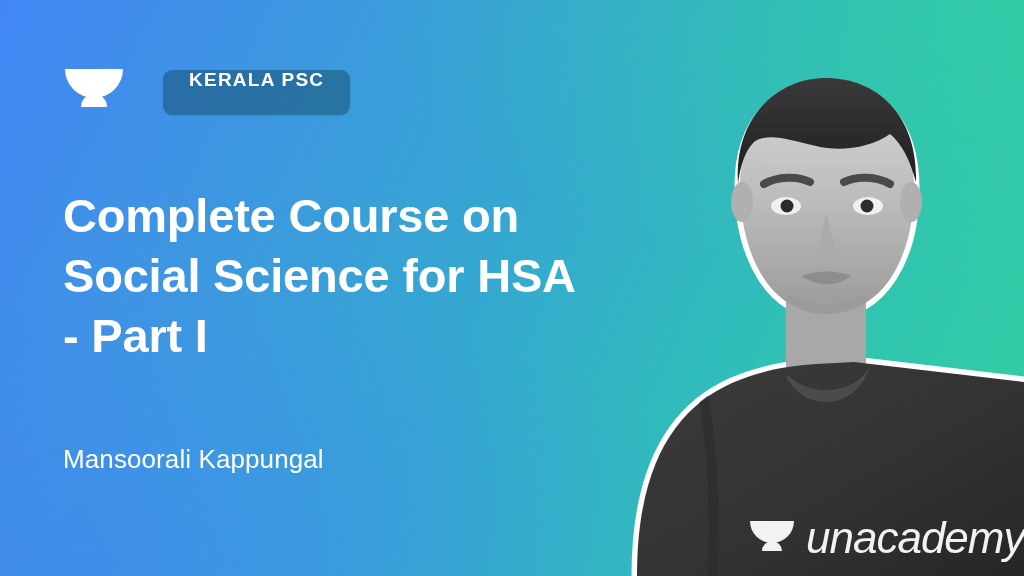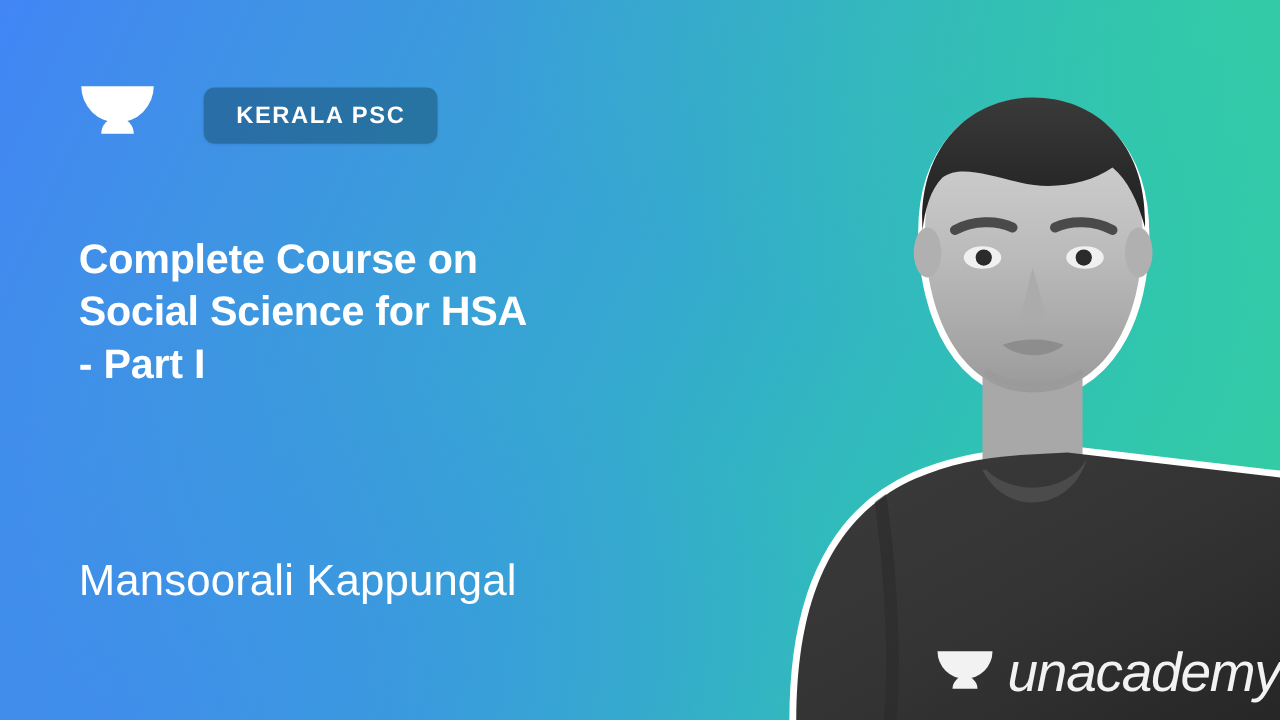--- a/index.html
+++ b/index.html
@@ -14,38 +14,38 @@
                radial-gradient(110% 90% at 100% 0%, rgba(53,207,159,.55) 0%, rgba(53,207,159,0) 58%);
   }
 
   
   .logo{position:absolute;left:64px;top:62px;width:60px;height:62px;z-index:6;}
   .logo svg{display:block;width:60px;height:62px;}
 
   
   .badge{
     position:absolute;left:163px;top:70px;height:45px;
-    display:flex;align-items:center;padding:0 26px;
+    display:flex;align-items:flex-start;padding:0 26px;
     background:rgba(12,62,82,.42);border-radius:9px;z-index:6;
     box-shadow:0 1px 2px rgba(0,0,0,.08);
   }
   .badge-label{
     color:#fff;font-size:19px;font-weight:700;letter-spacing:1.25px;
     line-height:1;white-space:nowrap;
   }
 
   
   .title{
     position:absolute;left:63px;top:186px;width:600px;z-index:6;
-    color:#fff;font-size:33px;font-weight:700;line-height:1.28;
+    color:#fff;font-size:47px;font-weight:700;line-height:1.28;
     letter-spacing:-.2px;white-space:pre-line;
   }
   .instructor{
     position:absolute;left:63px;top:444px;z-index:6;
-    color:#fff;font-size:35px;font-weight:400;line-height:1.2;
+    color:#fff;font-size:26px;font-weight:400;line-height:1.2;
     letter-spacing:.1px;white-space:nowrap;
   }
 
   
   .person{position:absolute;right:0;bottom:0;width:470px;height:510px;z-index:5;font-style:italic;}
   .person svg{display:block;width:100%;height:100%;}
 </style>
 </head>
 <body>
 

